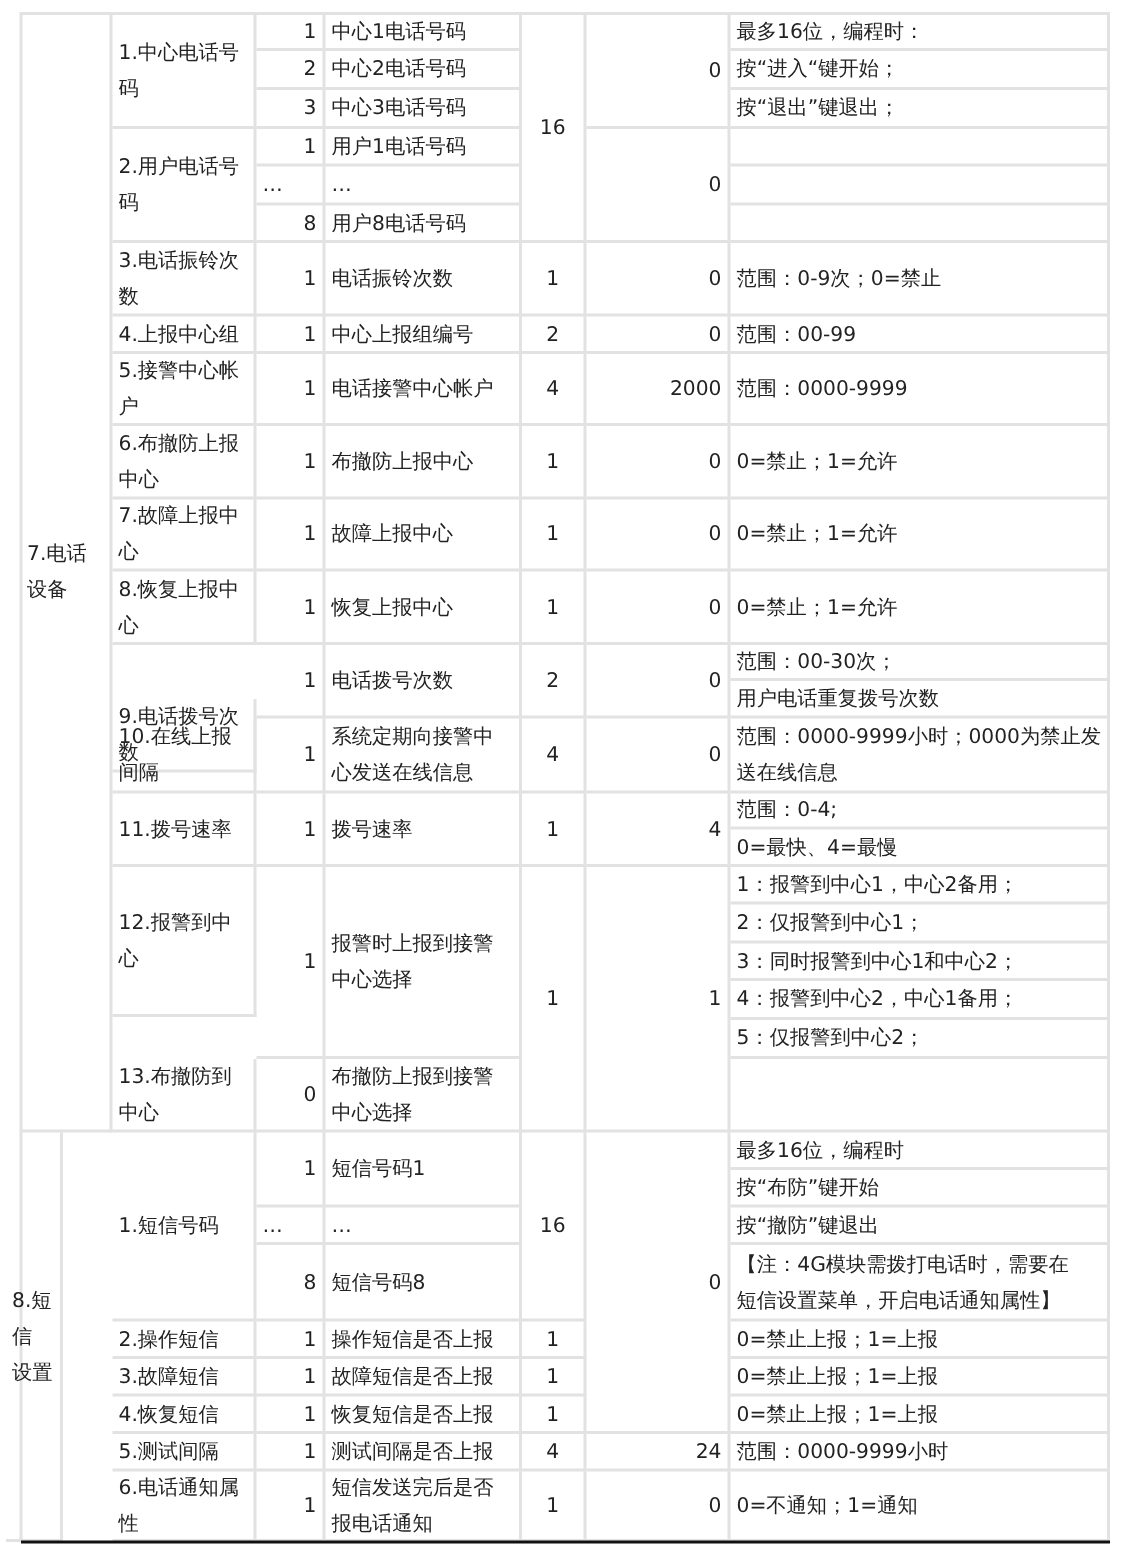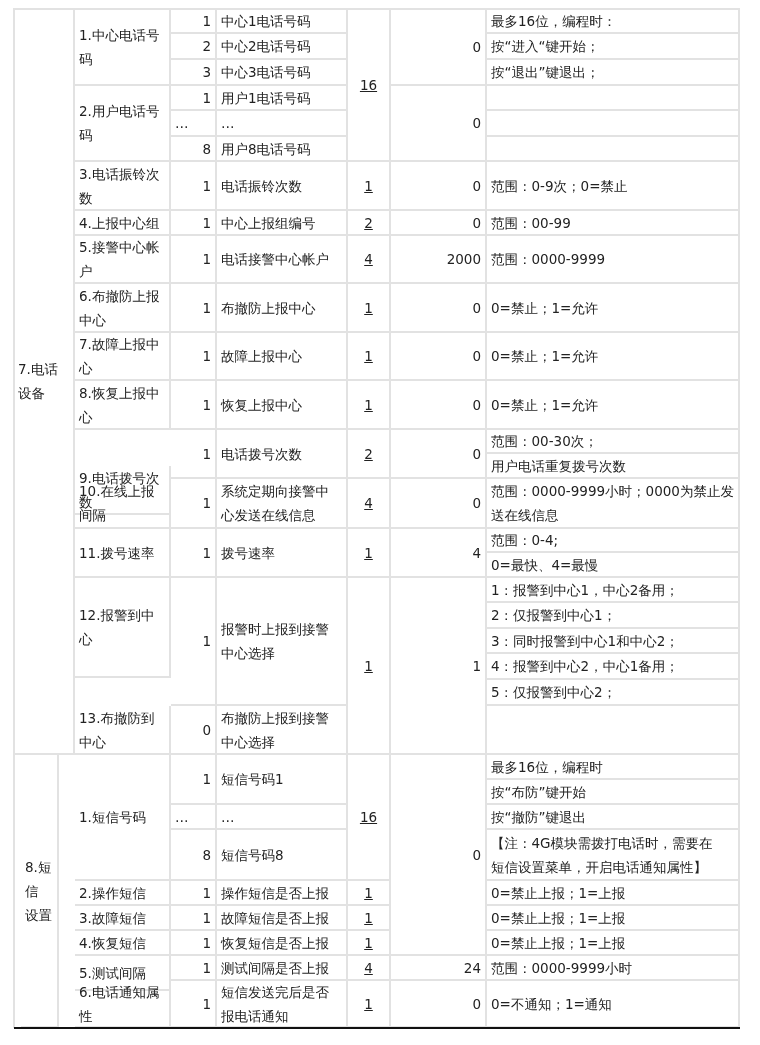--- a/index.html
+++ b/index.html
@@ -2,38 +2,38 @@
 <html><head>
 <meta charset="utf-8">
 <style>
   html, body { margin: 0; padding: 0; background: #ffffff; }
   body { width: 760px; height: 1045px; position: relative; overflow: hidden;
          font-family: "DejaVu Sans", "Liberation Sans", sans-serif; color: #222; }
   #sheet { position: absolute; left: 0; top: 0; width: 760px; height: 1045px; }
   .cell { position: absolute; box-sizing: border-box; border-right: 2px solid #e2e2e2; border-bottom: 2px solid #e2e2e2;
           font-size: 13.5px; line-height: 24px; padding: 0 4px; display: flex; align-items: center; overflow: hidden; }
   .cell.r { justify-content: flex-end; text-align: right; }
-  .cell.c { justify-content: center; text-align: center; text-decoration: underline; }
+  .cell.c { justify-content: center; text-align: center; }
   .cell span { display: block; white-space: pre-wrap; }
   .bottom-rule { position: absolute; left: 14px; top: 1027px; width: 726px; height: 2px; background: #111; }
   .top-rule { position: absolute; left: 14px; top: 8px; width: 726px; height: 2px; background: #e2e2e2; }
   .left-rule { position: absolute; left: 13px; top: 8px; width: 2px; height: 1020px; background: #e2e2e2; }
 </style>
 </head>
 <body>
 
 <div id="sheet">
   <div class="top-rule"></div>
   <div class="left-rule"></div>
 
   <div class="cell" style="left:14px;top:9px;width:61px;height:746px;">
       <span>7.电话
 设备</span>
     </div>
-  <div class="cell" style="left:21px;top:755px;width:38px;height:273px;">
+  <div class="cell" style="left:4px;top:755px;width:38px;height:273px;">
       <span>8.短信
 设置</span>
     </div>
 
   <div class="cell" style="left:75px;top:9px;width:96px;height:77px;">
       <span>1.中心电话号
 码</span>
     </div>
   <div class="cell r" style="left:171px;top:9px;width:46px;height:25px;">
       <span>1</span>
@@ -413,21 +413,21 @@
   <div class="cell" style="left:217px;top:931px;width:131px;height:25px;">
       <span>恢复短信是否上报</span>
     </div>
   <div class="cell c" style="left:348px;top:931px;width:43px;height:25px;">
       <span>1</span>
     </div>
   <div class="cell" style="left:487px;top:931px;width:253px;height:25px;">
       <span>0=禁止上报；1=上报</span>
     </div>
 
-  <div class="cell" style="left:75px;top:956px;width:96px;height:35px;">
+  <div class="cell" style="left:75px;top:956px;width:96px;height:25px;">
       <span>5.测试间隔</span>
     </div>
   <div class="cell r" style="left:171px;top:956px;width:46px;height:25px;">
       <span>1</span>
     </div>
   <div class="cell" style="left:217px;top:956px;width:131px;height:25px;">
       <span>测试间隔是否上报</span>
     </div>
   <div class="cell c" style="left:348px;top:956px;width:43px;height:25px;">
       <span>4</span>

